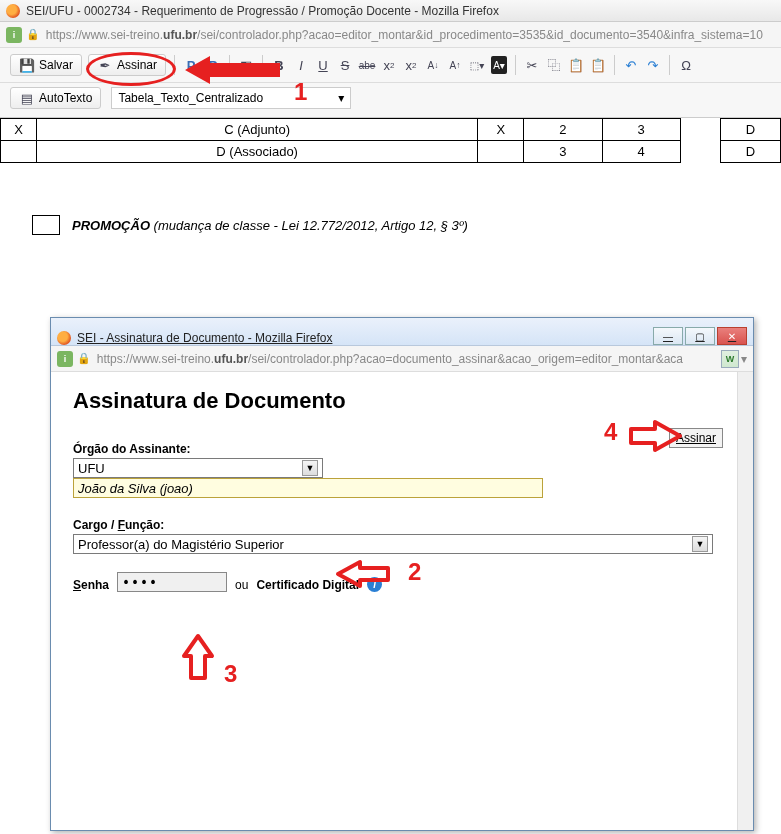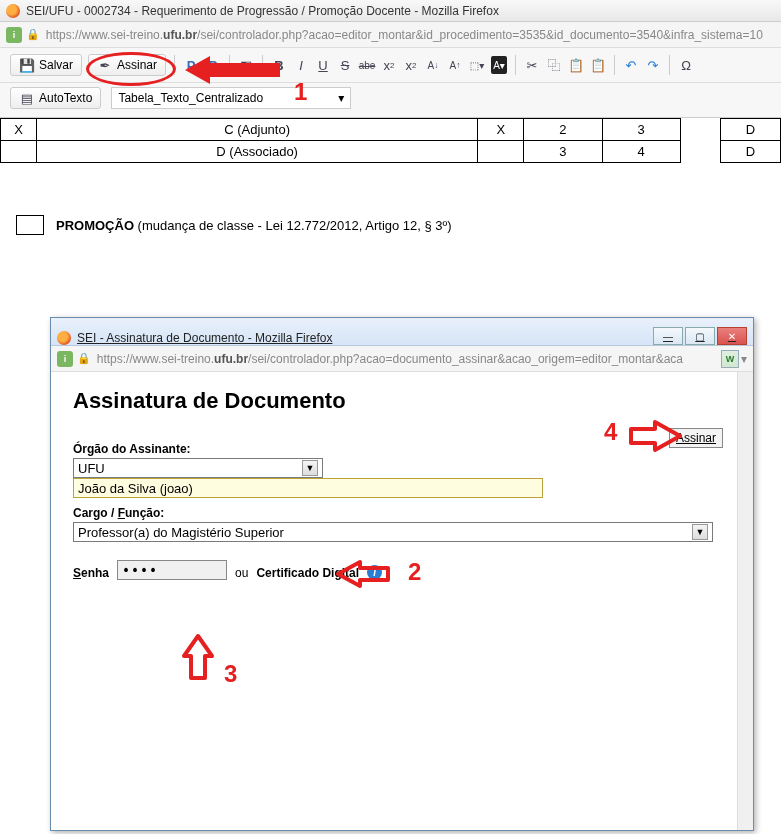--- a/index.html
+++ b/index.html
@@ -238,20 +238,21 @@
     display: flex; align-items: center; justify-content: center;
     font-size: 9px;
   }
   .yellow-input {
     border: 1px solid #bba23a;
     background: #fffde0;
     height: 20px;
     width: 470px;
     padding: 1px 4px;
     font-size: 13px;
+    font-style: italic;
   }
   .pw-row {
     display: flex; align-items: flex-end; gap: 8px;
     margin-top: 18px;
   }
   .pw-input {
     border: 1px solid #888;
     background: #f0f0f0;
     height: 20px;
     width: 110px;
@@ -367,21 +368,21 @@
       <td class="left">D (Associado)</td>
       <td></td>
       <td>3</td>
       <td>4</td>
       <td style="border:none;"></td>
       <td>D</td>
     </tr>
   </tbody>
     </table>
   <div style="height:50px"></div>
-  <div class="doc-text" style="display:flex;align-items:center;gap:12px;padding-left:16px;">
+  <div class="doc-text" style="display:flex;align-items:center;gap:12px;padding-left:32px;font-style:italic;">
     <span class="box-cell"></span>
     <span>
       <span class="strong">PROMOÇÃO</span><span> (mudança de classe - Lei 12.772/2012, Artigo 12, § 3º)</span>
     </span>
   </div>
 </div>
 
 <div class="red-ellipse" style="left:86px; top:52px; width:90px; height:34px;"></div>
 <svg class="red-arrow" style="left:175px; top:48px; width:120px; height:50px;">
   <polygon points="10,22 35,8 35,15 105,15 105,29 35,29 35,36" fill="#e62020"></polygon>
@@ -414,21 +415,21 @@
     <button class="assinar-btn">Assinar</button>
 
     <div class="field-label">Órgão do Assinante:</div>
     <div class="select-box narrow">
       <span>UFU</span>
       <span class="caret">▼</span>
     </div>
 
     <input class="yellow-input" value="João da Silva (joao)" style="">
 
-    <div class="field-label" style="margin-top:8px;">
+    <div class="field-label" style="margin-top:20px;">
       <span style="text-decoration:none;">Cargo / </span><span style="text-decoration:underline;">F</span><span>unção:</span>
     </div>
     <div class="select-box" style="width:640px;">
       <span>Professor(a) do Magistério Superior</span>
       <span class="caret">▼</span>
     </div>
 
     <div class="pw-row">
       <span class="field-label underline-first" style="margin:0;">Senha</span>
       <input class="pw-input" type="text" value="••••" style="">

